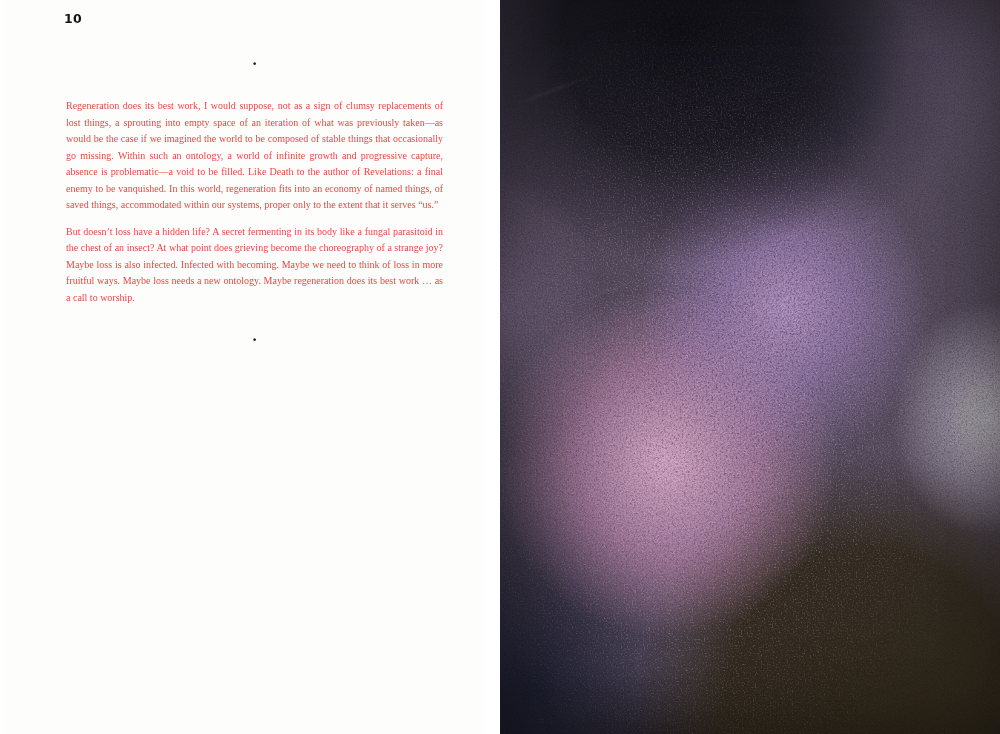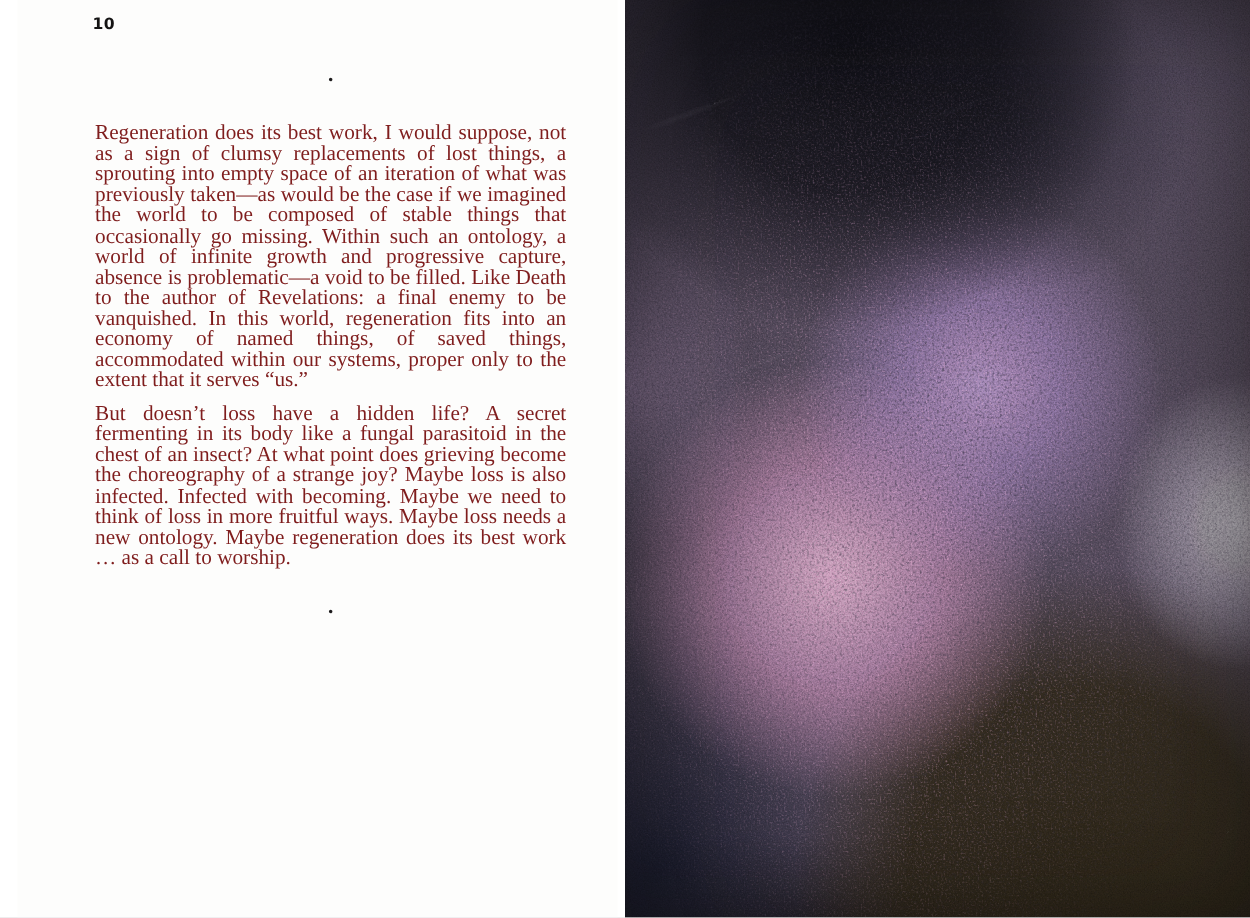--- a/index.html
+++ b/index.html
@@ -8,21 +8,21 @@
     width: 1000px;
     height: 734px;
     background: #ffffff;
     overflow: hidden;
     font-family: "Liberation Serif", "DejaVu Serif", serif;
   }
 
   
   .page-left {
     position: absolute;
-    left: 14px; top: 0;
+    left: 4px; top: 0;
     width: 480px; height: 734px;
     background: #fdfdfc;
   }
   .page-number {
     position: absolute;
     left: 60px; top: 11px;
     font-family: "DejaVu Sans", "Liberation Sans", sans-serif;
     font-weight: 700;
     font-size: 12.5px;
     letter-spacing: 0.4px;
@@ -38,24 +38,24 @@
     line-height: 16px;
     text-align: center;
     font-weight: 700;
     font-size: 17px;
     color: #1c1a1b;
     margin-bottom: 30px;
   }
   .section-break.lower { margin-bottom: 0; margin-top: 22px; }
   .body-para {
     margin: 0 0 10px 0;
-    font-size: 17px;
+    font-size: 10px;
     line-height: 16.5px;
     text-align: justify;
-    color: #7f1d1d;
+    color: #ef4444;
   }
 
   
   .page-right {
     position: absolute;
     left: 500px; top: 0;
     width: 500px; height: 734px;
     overflow: hidden;
     background: #16141a;
   }

